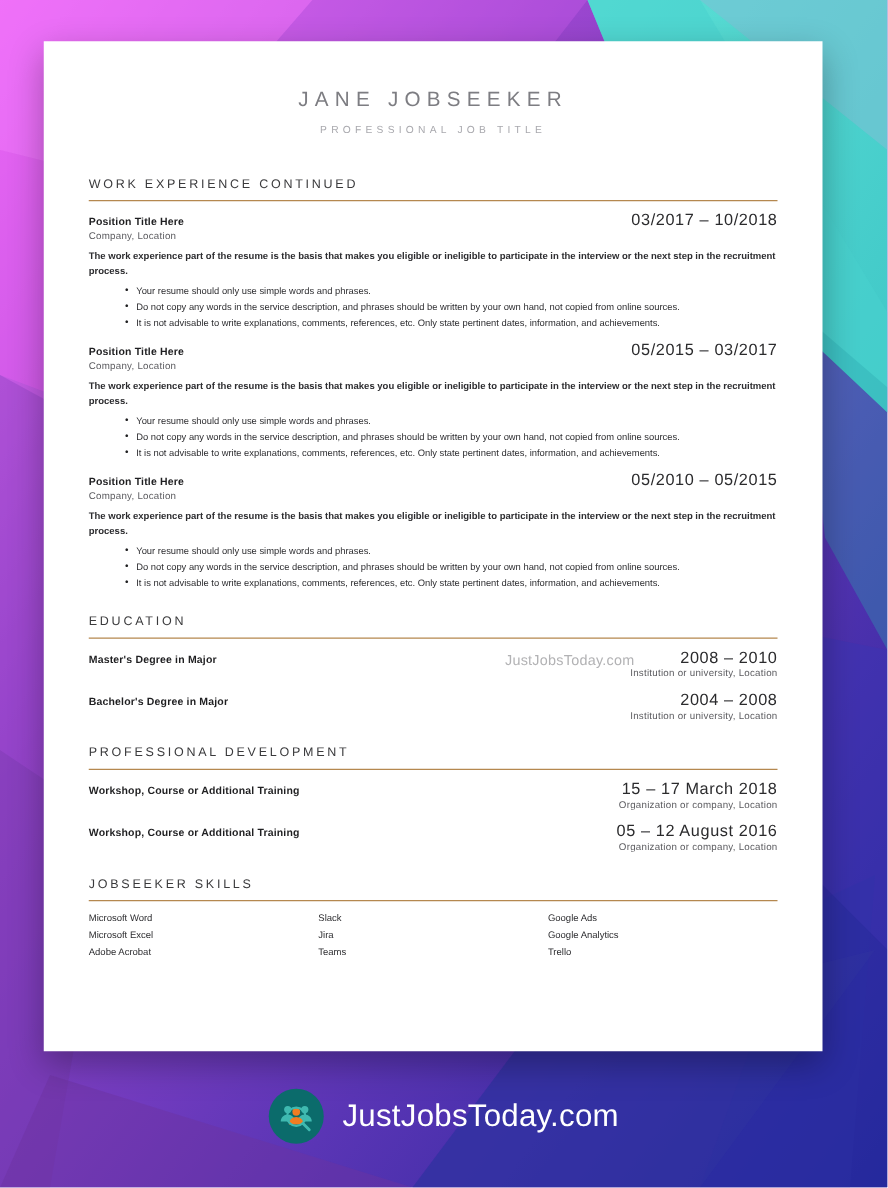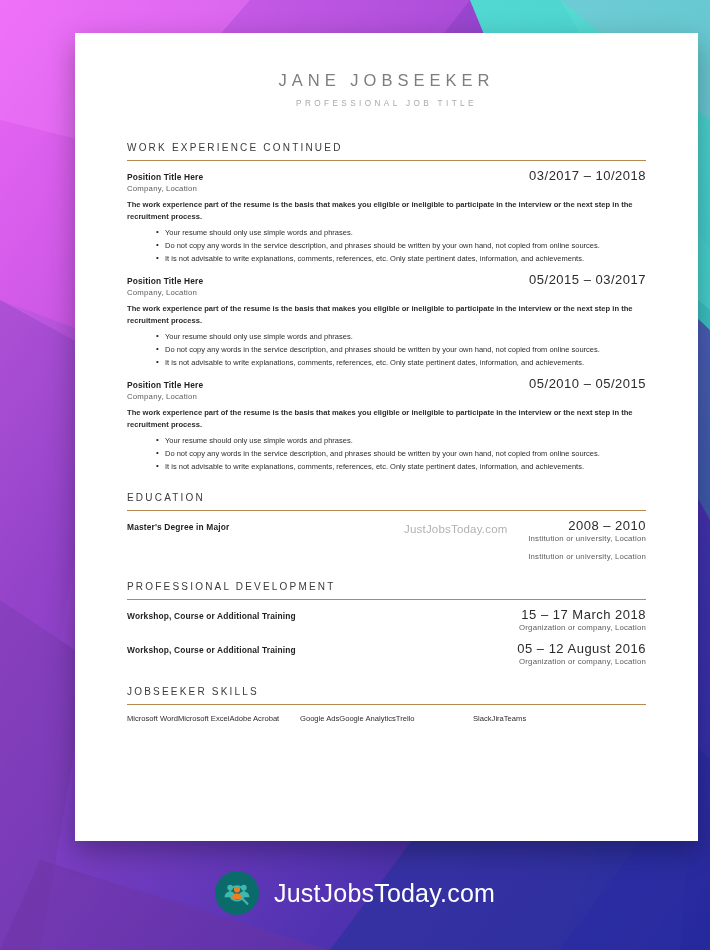--- a/index.html
+++ b/index.html
@@ -19,23 +19,22 @@
   #bg { position: absolute; inset: 0; }
   #bg svg { display: block; width: 710px; height: 950px; }
 
   
   #page {
     position: absolute;
     left: 35px; top: 33px;
     width: 623px; height: 808px;
     background: #ffffff;
     box-shadow: 0 10px 26px rgba(0,0,0,0.30);
-    padding: 0 52px;
+    padding: 0 36px;
     overflow: hidden;
-    margin-left: 40px;
   }
 
   
   .doc-header { text-align: center; padding-top: 38px; }
   .doc-name {
     font-size: 16.5px;
     font-weight: 400;
     letter-spacing: 5.0px;
     color: #7d7d82;
     margin: 0;
@@ -124,21 +123,21 @@
   .entry-compact { margin-bottom: 9px; text-align: right; }
 
   
   .skills-grid {
     display: grid;
     grid-template-columns: 1fr 1fr 1fr;
     column-gap: 0;
     row-gap: 0;
     margin-top: 4px;
   }
-  .skill-col { display: flex; }
+  .skill-col { display: flex; flex-direction: column; }
   .skill-item {
     font-size: 7.6px;
     color: #2d2d30;
     line-height: 1.77;
   }
 
   
   .watermark {
     position: absolute;
     left: 404px; top: 523px;
@@ -273,20 +272,24 @@
 
       <div class="entry entry-compact">
         <div class="entry-row">
           <div class="entry-title">Master's Degree in Major</div>
           <div class="entry-date">2008 – 2010</div>
         </div>
         <div class="entry-sub">Institution or university, Location</div>
       </div>
 
       <div class="entry entry-compact">
+        <div class="entry-row">
+          <div class="entry-title">Bachelor's Degree in Major</div>
+          <div class="entry-date">2004 – 2008</div>
+        </div>
         <div class="entry-sub">Institution or university, Location</div>
       </div>
     </div>
 
     <div class="section sec-gap-pd">
       <div class="section-title">PROFESSIONAL DEVELOPMENT</div>
       <div class="rule"></div>
 
       <div class="entry entry-compact">
         <div class="entry-row">
@@ -309,29 +312,29 @@
       <div class="section-title">JOBSEEKER SKILLS</div>
       <div class="rule"></div>
 
       <div class="skills-grid">
         <div class="skill-col">
           <div class="skill-item">Microsoft Word</div>
           <div class="skill-item">Microsoft Excel</div>
           <div class="skill-item">Adobe Acrobat</div>
         </div>
         <div class="skill-col">
+          <div class="skill-item">Slack</div>
+          <div class="skill-item">Jira</div>
+          <div class="skill-item">Teams</div>
+        </div>
+        <div class="skill-col">
           <div class="skill-item">Google Ads</div>
           <div class="skill-item">Google Analytics</div>
           <div class="skill-item">Trello</div>
         </div>
-        <div class="skill-col">
-          <div class="skill-item">Slack</div>
-          <div class="skill-item">Jira</div>
-          <div class="skill-item">Teams</div>
-        </div>
       </div>
     </div>
   </div>
 
   <div class="watermark">JustJobsToday.com</div>
 
   <div id="brand">
     <div class="brand-logo">
       <svg width="30" height="30" viewBox="0 0 30 30">
 

